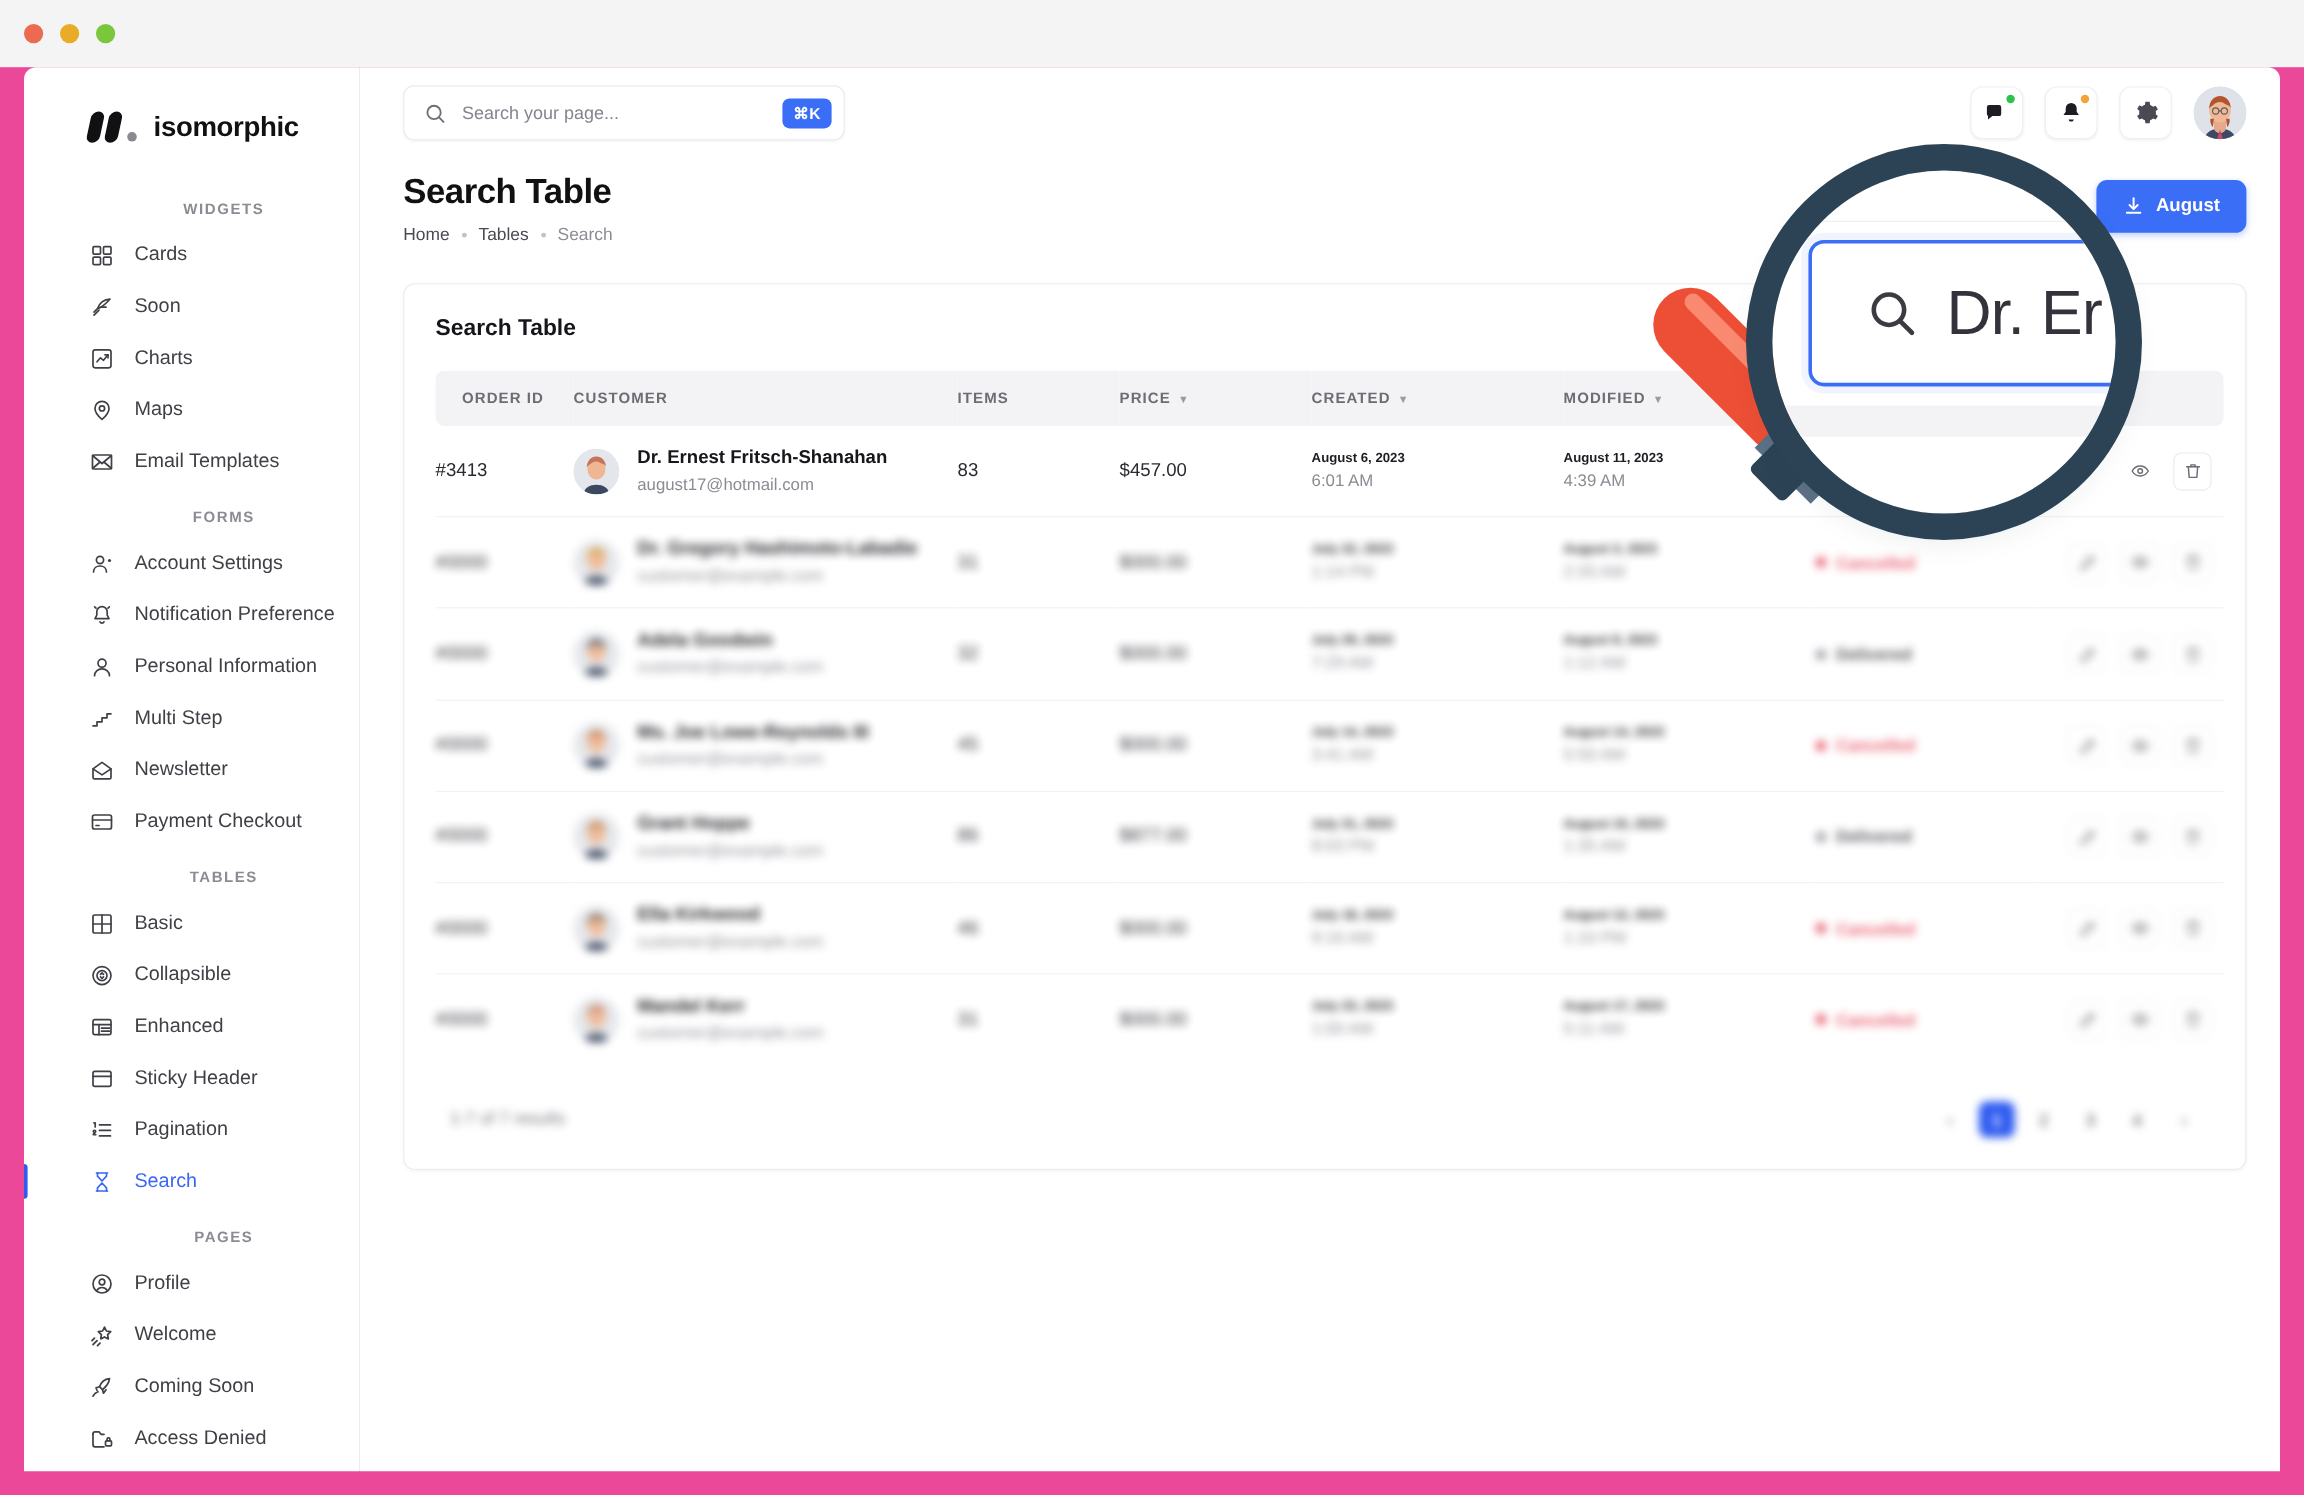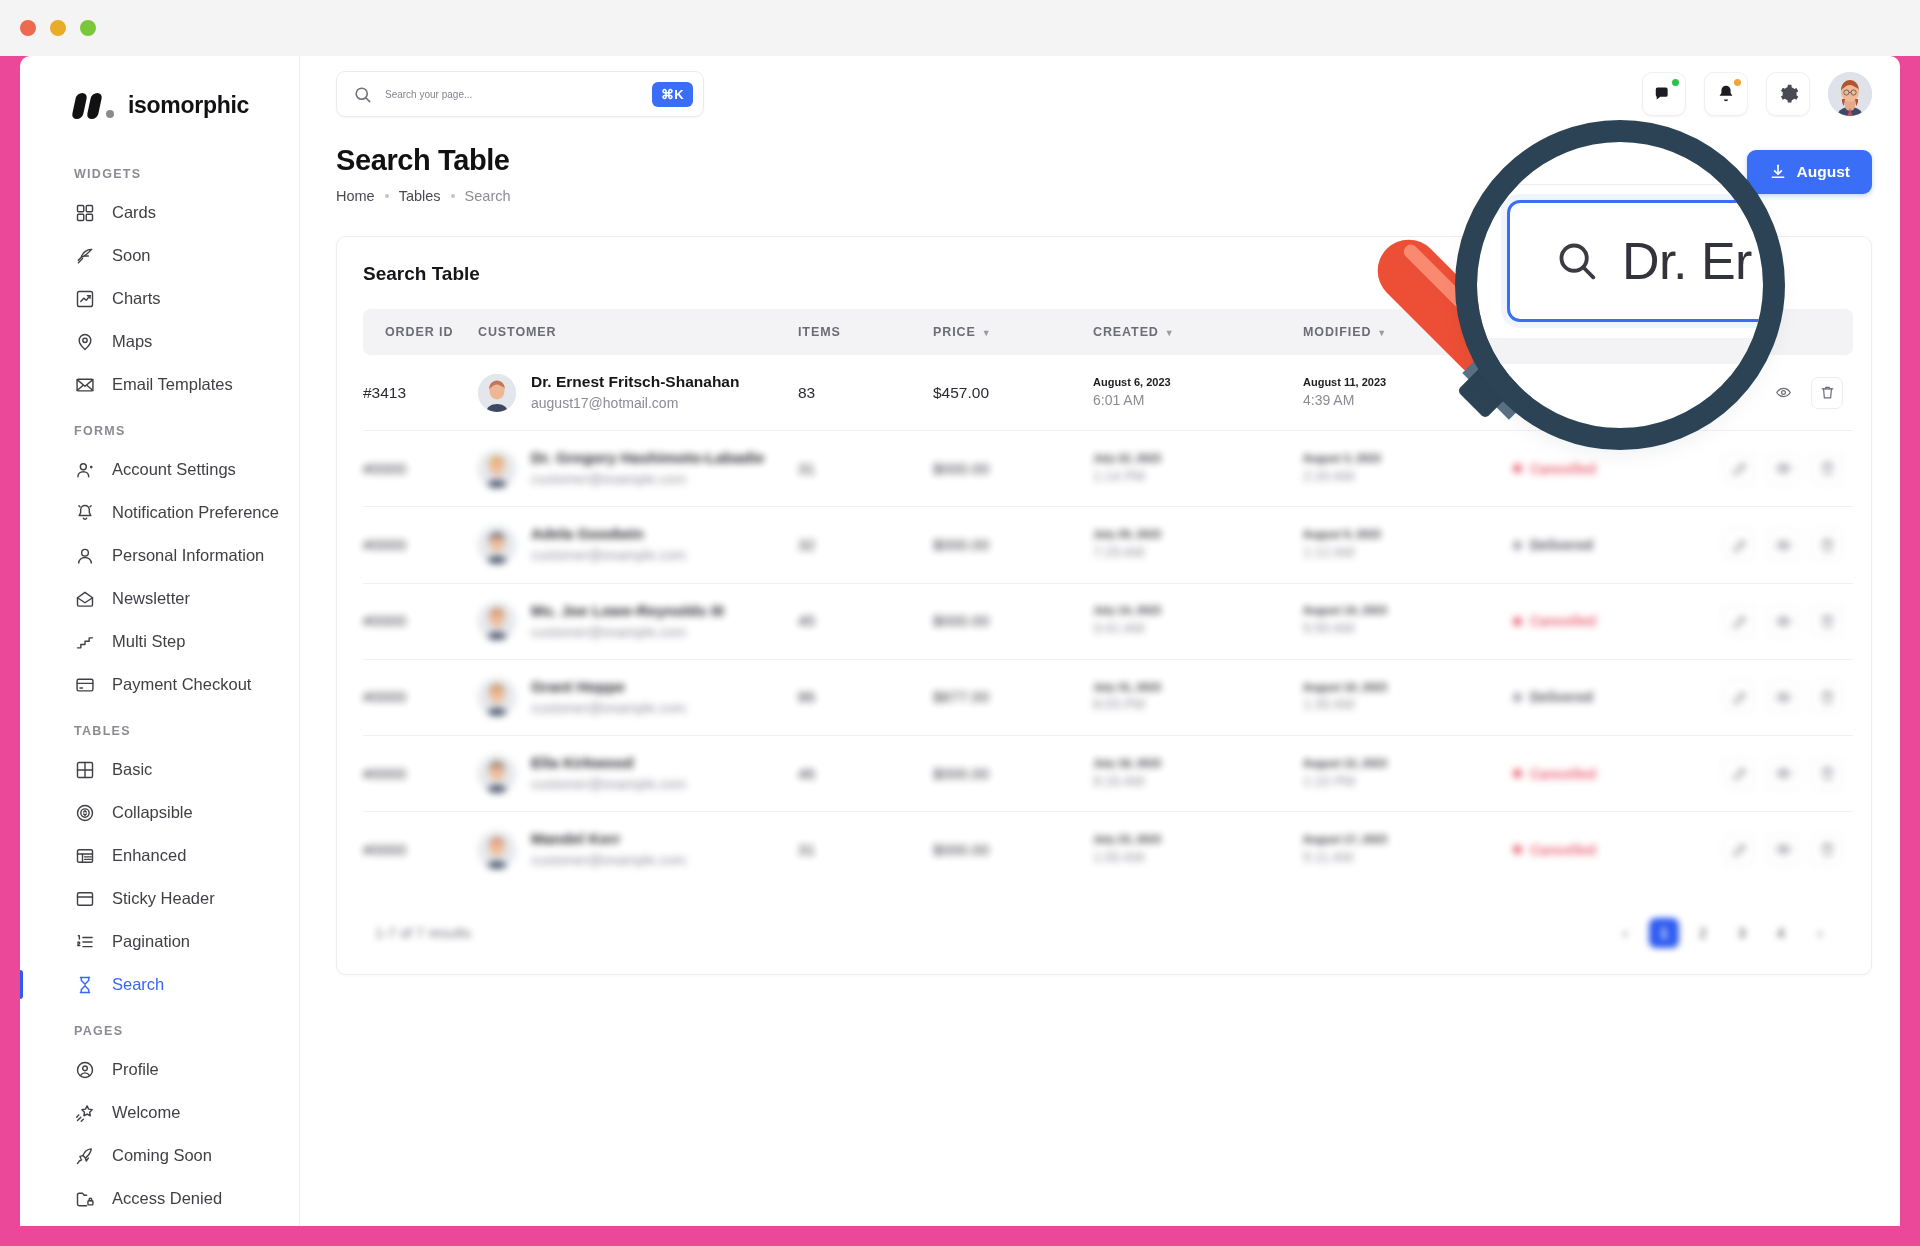--- a/index.html
+++ b/index.html
@@ -29,21 +29,21 @@
     overflow: hidden;
   }
   .brand { display: flex; align-items: center; gap: 14px; padding: 36px 0 0 54px; }
   .brand-logo { width: 40px; height: 26px; position: relative; }
   .brand-logo .bar { position: absolute; top: 0; width: 11px; height: 26px; background: #111114; border-radius: 6px; transform: skewX(-12deg); }
   .brand-logo .bar.b1 { left: 0; }
   .brand-logo .bar.b2 { left: 15px; }
   .brand-logo .bdot { position: absolute; right: 0; bottom: 1px; width: 8px; height: 8px; border-radius: 50%; background: #8a8a90; }
   .brand-name { font-size: 23px; font-weight: 700; color: #111114; letter-spacing: -0.3px; }
 
-  .nav { margin-top: 30px; }
+  .nav { margin-top: 30px; text-align: center; }
   .nav-section {
     font-size: 12.5px; font-weight: 600; letter-spacing: 1.3px;
     color: #8b8b93; padding: 18px 0 10px 54px; text-transform: uppercase;
   }
   .nav-item {
     position: relative; display: flex; align-items: center; gap: 16px;
     height: 43px; padding-left: 54px; color: #3f3f46; font-size: 16.5px;
     cursor: pointer;
   }
   .nav-item .ico { width: 22px; height: 22px; flex: 0 0 22px; display: flex; align-items: center; justify-content: center; color: #3f3f46; }
@@ -60,21 +60,21 @@
 
   .topbar { height: 76px; display: flex; align-items: center; padding: 0 28px 0 36px; }
   .search-wrap {
     position: relative; width: 368px; height: 46px;
     background: #ffffff; border: 1px solid #ebebef; border-radius: 9px;
     display: flex; align-items: center; padding: 0 10px 0 16px;
     box-shadow: 0 1px 2px rgba(16,24,40,0.04);
   }
   .search-wrap .sico { width: 19px; height: 19px; color: #6f6f78; flex: 0 0 19px; }
   .search-wrap .sico svg { width: 19px; height: 19px; display: block; }
-  .search-ph { flex: 1; margin-left: 13px; font-size: 10px; color: #85858f; }
+  .search-ph { flex: 1; margin-left: 13px; font-size: 15px; color: #85858f; }
   .kbd {
     background: #3b6ef6; color: #fff; font-size: 13px; font-weight: 600;
     border-radius: 6px; padding: 5px 9px; letter-spacing: 0.3px;
   }
   .top-actions { margin-left: auto; display: flex; align-items: center; gap: 18px; }
   .act-btn {
     position: relative; width: 44px; height: 44px; border-radius: 10px;
     background: #fff; border: 1px solid #f0f0f3; display: flex; align-items: center; justify-content: center;
     box-shadow: 0 1px 2px rgba(16,24,40,0.05); cursor: pointer;
   }
@@ -317,33 +317,33 @@
             <svg viewBox="0 0 24 24" fill="none" stroke="currentColor" stroke-width="1.7" stroke-linecap="round" stroke-linejoin="round">
               <circle cx="12" cy="8" r="4"></circle>
               <path d="M4.5 20.5c0-4 3.4-6.8 7.5-6.8s7.5 2.8 7.5 6.8"></path>
             </svg>
           </span>
           <span>Personal Information</span>
         </div>
         <div class="nav-item">
           <span class="ico">
             <svg viewBox="0 0 24 24" fill="none" stroke="currentColor" stroke-width="1.7" stroke-linecap="round" stroke-linejoin="round">
+              <path d="M3 19h4v-4h5v-4h5V7h4"></path>
+            </svg>
+          </span>
+          <span>Multi Step</span>
+        </div>
+        <div class="nav-item">
+          <span class="ico">
+            <svg viewBox="0 0 24 24" fill="none" stroke="currentColor" stroke-width="1.7" stroke-linecap="round" stroke-linejoin="round">
               <path d="M3 10.5L12 4l9 6.5V19a1.5 1.5 0 01-1.5 1.5h-15A1.5 1.5 0 013 19z"></path>
               <path d="M3 10.5l9 6 9-6"></path>
             </svg>
           </span>
           <span>Newsletter</span>
-        </div>
-        <div class="nav-item">
-          <span class="ico">
-            <svg viewBox="0 0 24 24" fill="none" stroke="currentColor" stroke-width="1.7" stroke-linecap="round" stroke-linejoin="round">
-              <path d="M3 19h4v-4h5v-4h5V7h4"></path>
-            </svg>
-          </span>
-          <span>Multi Step</span>
         </div>
         <div class="nav-item">
           <span class="ico">
             <svg viewBox="0 0 24 24" fill="none" stroke="currentColor" stroke-width="1.7" stroke-linecap="round" stroke-linejoin="round">
               <rect x="2.5" y="5" width="19" height="14" rx="2"></rect>
               <path d="M2.5 10h19"></path>
               <path d="M6 15.5h3"></path>
             </svg>
           </span>
           <span>Payment Checkout</span>

